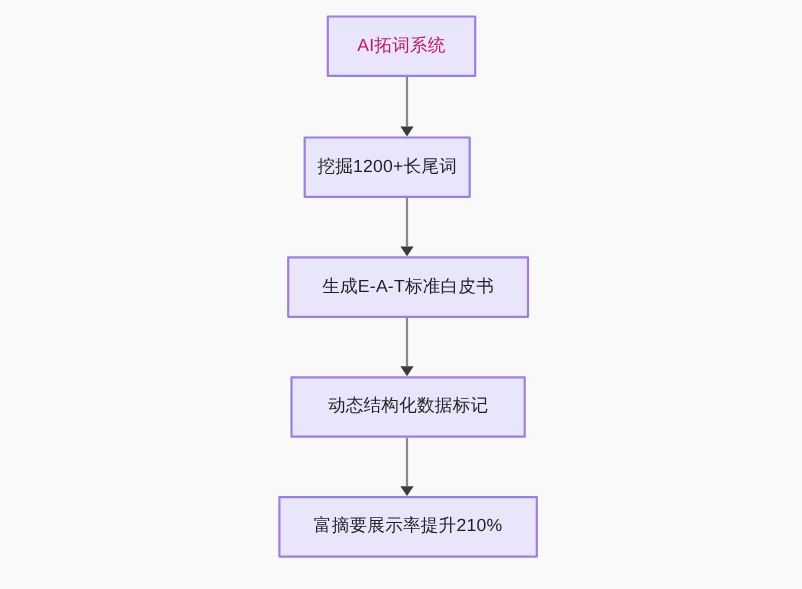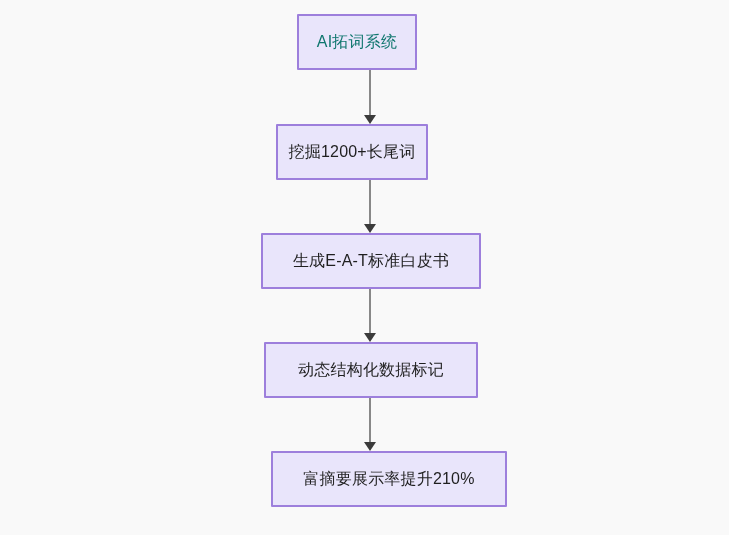--- a/index.html
+++ b/index.html
@@ -65,28 +65,28 @@
         <line x1="8" y1="0" x2="8" y2="44" stroke="#888888" stroke-width="2"></line>
         <polygon points="2,44 14,44 8,53" fill="#3b3b3b"></polygon>
       </svg>
     </div>
     <div class="edge" style="left: 362px; top: 398px; width: 16px; height: 53px;">
       <svg width="16" height="53" viewBox="0 0 16 53">
         <line x1="8" y1="0" x2="8" y2="44" stroke="#888888" stroke-width="2"></line>
         <polygon points="2,44 14,44 8,53" fill="#3b3b3b"></polygon>
       </svg>
     </div>
-    <div class="node" style="left: 297px; top: 14px; width: 120px; height: 56px; background: rgb(233, 229, 251); border-color: rgb(157, 127, 220); color: #0f766e;">
+    <div class="node" style="left: 297px; top: 14px; width: 136px; height: 56px; background: rgb(233, 229, 251); border-color: rgb(157, 127, 220); color: #be185d;">
       <span class="node-label">AI拓词系统</span>
     </div>
     <div class="node" style="left: 276px; top: 124px; width: 152px; height: 56px; background: rgb(233, 229, 251); border-color: rgb(157, 127, 220); color: rgb(31, 31, 31);">
       <span class="node-label">挖掘1200+长尾词</span>
     </div>
     <div class="node" style="left: 264px; top: 342px; width: 214px; height: 56px; background: rgb(233, 229, 251); border-color: rgb(157, 127, 220); color: rgb(31, 31, 31);">
       <span class="node-label">动态结构化数据标记</span>
     </div>
     <div class="node" style="left: 261px; top: 233px; width: 220px; height: 56px; background: rgb(233, 229, 251); border-color: rgb(157, 127, 220); color: rgb(31, 31, 31);">
       <span class="node-label">生成E-A-T标准白皮书</span>
     </div>
-    <div class="node" style="left: 271px; top: 451px; width: 236px; height: 56px; background: rgb(233, 229, 251); border-color: rgb(157, 127, 220); color: rgb(31, 31, 31);">
+    <div class="node" style="left: 253px; top: 451px; width: 236px; height: 56px; background: rgb(233, 229, 251); border-color: rgb(157, 127, 220); color: rgb(31, 31, 31);">
       <span class="node-label">富摘要展示率提升210%</span>
     </div>
   </div>
 
 </body></html>

